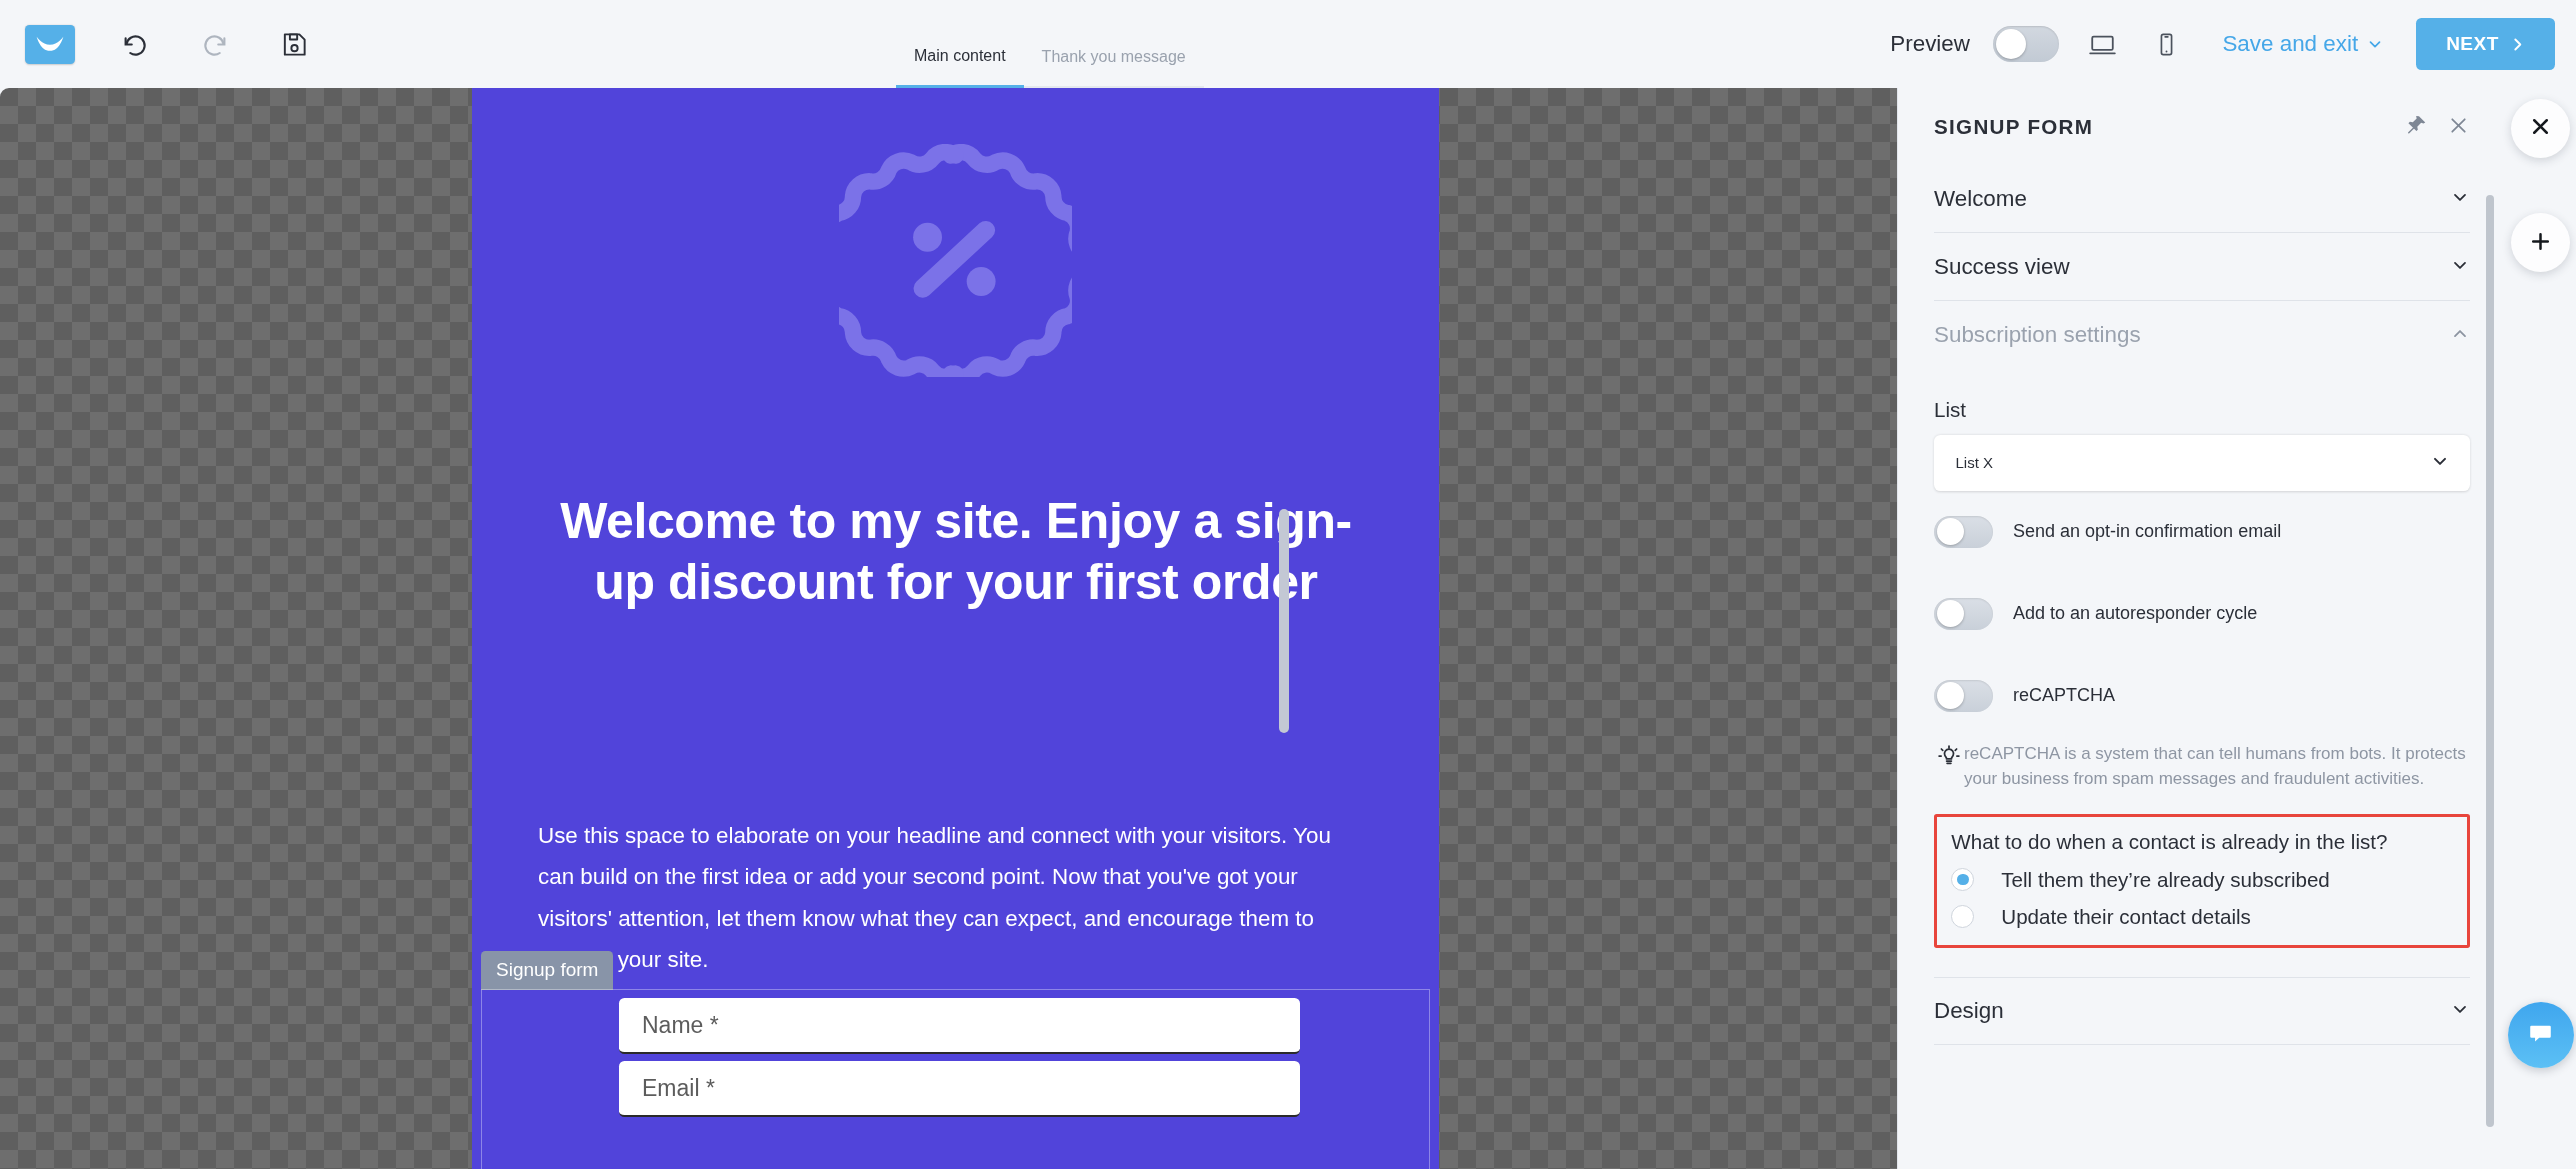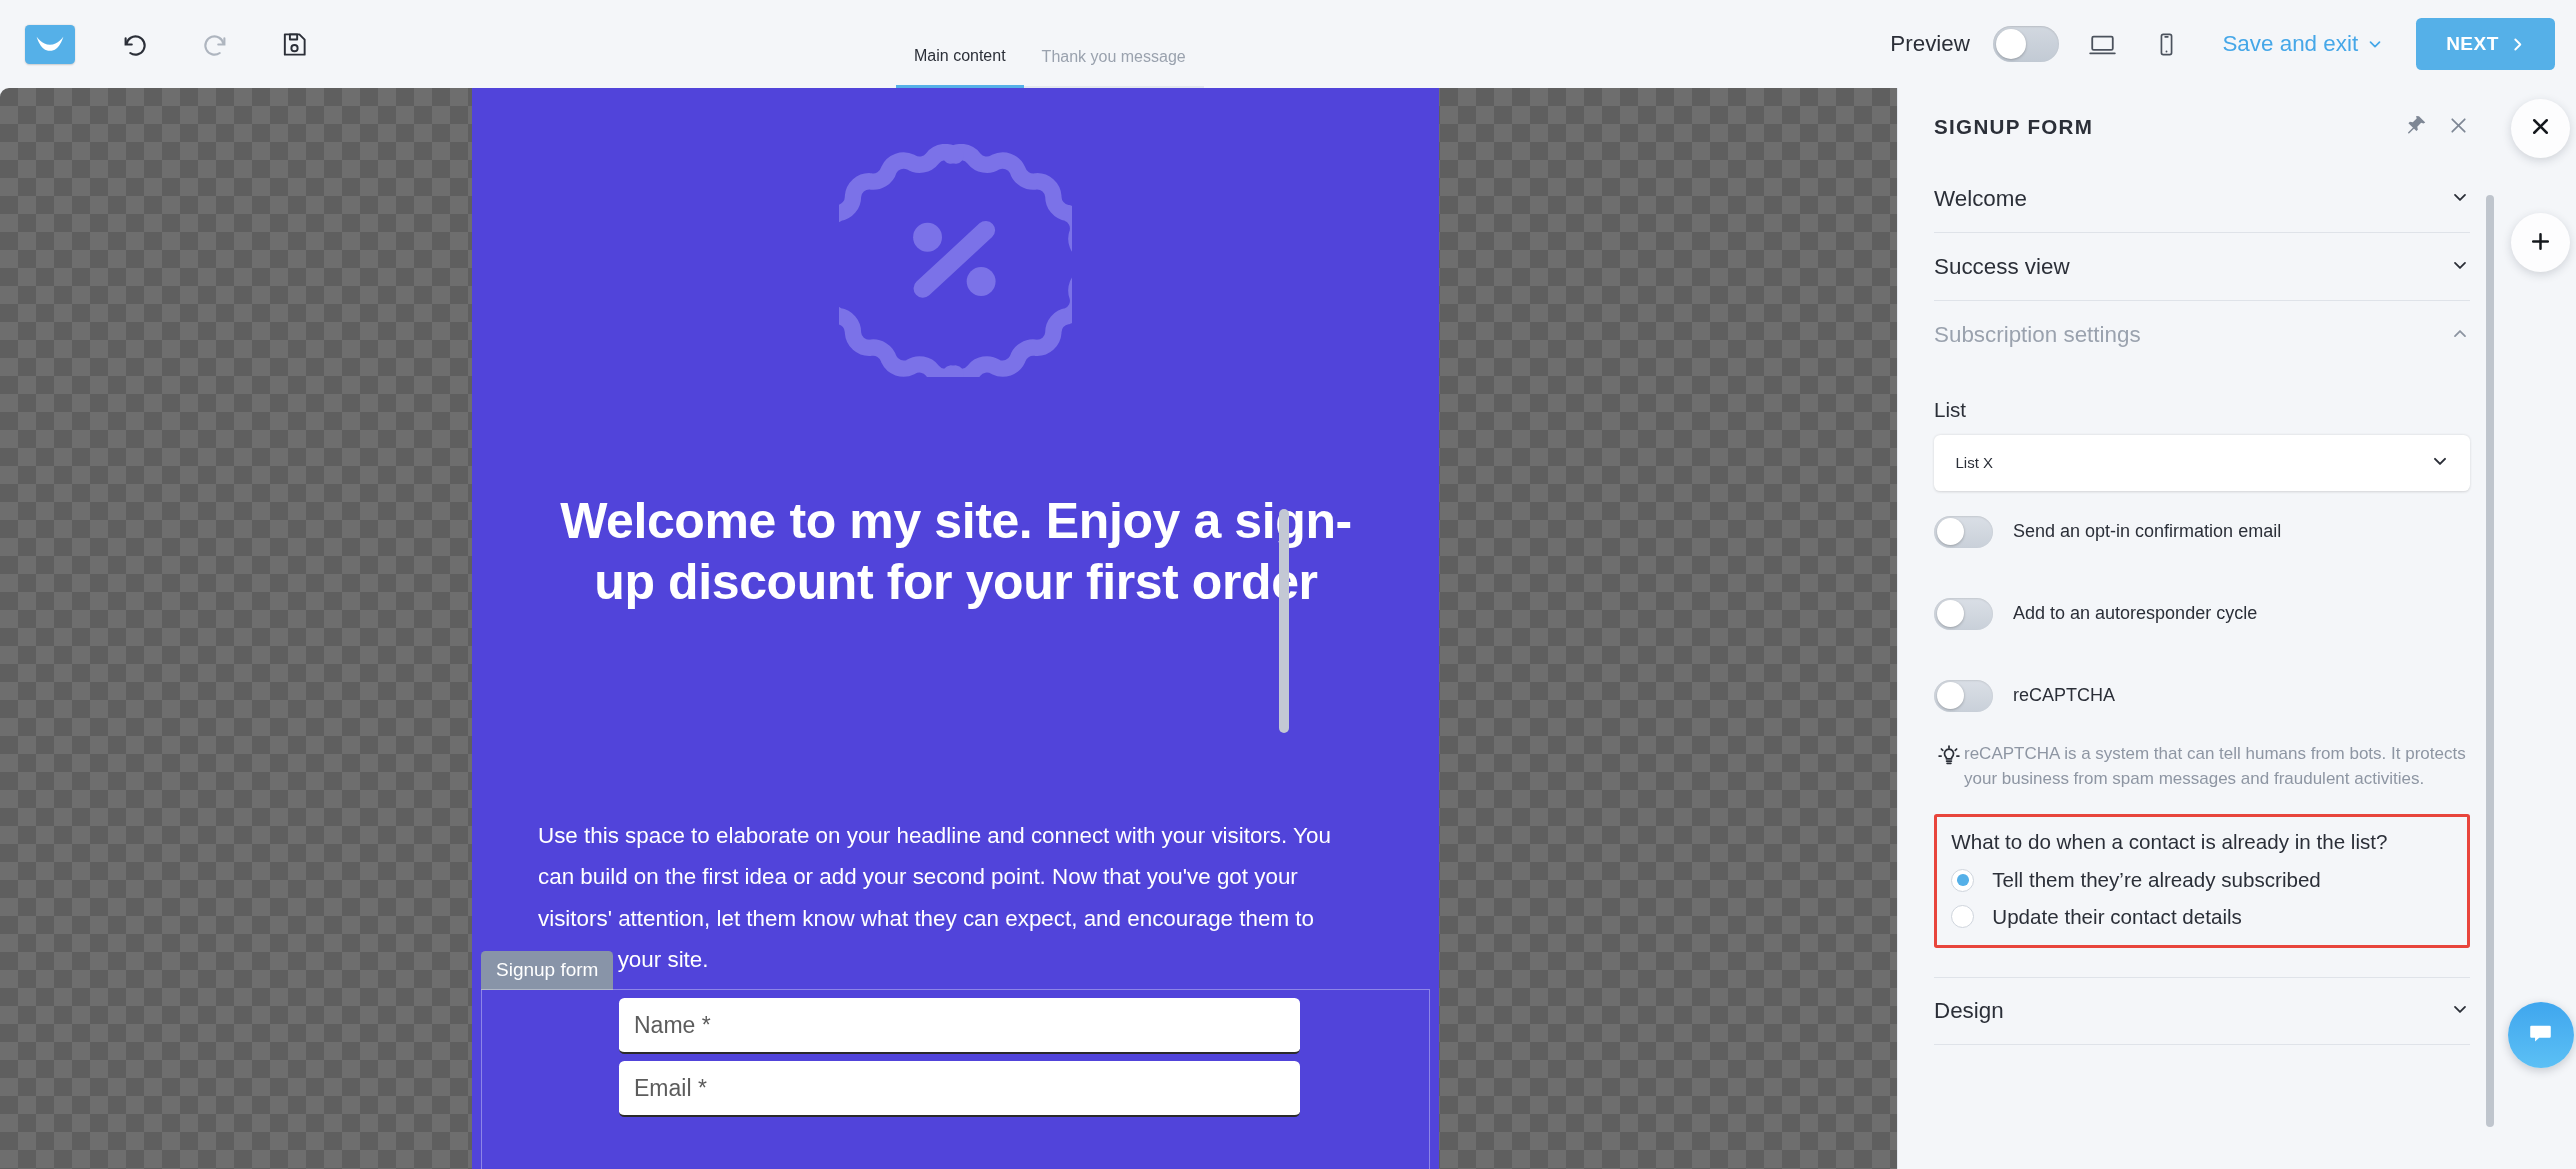--- a/index.html
+++ b/index.html
@@ -119,21 +119,21 @@
   #signup-block {
     position: absolute; left: 9px; top: 901px;
     width: 949px; height: 181px;
     border: 0.9px solid rgba(255,255,255,.35);
   }
   .form-input {
     position: absolute; left: 147px; width: 681px; height: 56px;
     background: #fff; border-radius: 5.4px;
     border-bottom: 2.7px solid #2a2a2a;
     display: flex; align-items: center;
-    padding-left: 15px; font-size: 23px; color: #5c5c5c;
+    padding-left: 23px; font-size: 23px; color: #5c5c5c;
     cursor: text;
   }
   #input-name  { top: 910px; }
   #input-email { top: 973px; }
 
   
   #panel {
     position: absolute; top: 88px; left: 1897px;
     width: 609px; height: 1082px;
     background: #f4f6f9;
@@ -188,21 +188,21 @@
   }
   #hint-text { font-size: 17px; line-height: 1.45; color: #8e96a3; }
 
   #dup-box {
     margin-top: 23px;
     border: 3.6px solid #e8453c; border-radius: 2.7px;
     padding: 10.7px 14.3px 16px 14.3px;
   }
   #dup-question { font-size: 20.6px; color: #2b2f38; line-height: 1.35; }
   .radio-row {
-    display: flex; align-items: center; gap: 18px;
+    display: flex; align-items: flex-start; gap: 27px;
     margin-top: 12.5px; cursor: pointer;
   }
   .radio {
     width: 23px; height: 23px; border-radius: 50%; flex: none;
     border: 1.3px solid #cfd5dd; background: #fff;
     display: flex; align-items: center; justify-content: center;
   }
   .radio.sel::after {
     content: ""; width: 11.6px; height: 11.6px; border-radius: 50%;
     background: #55b0e8;

